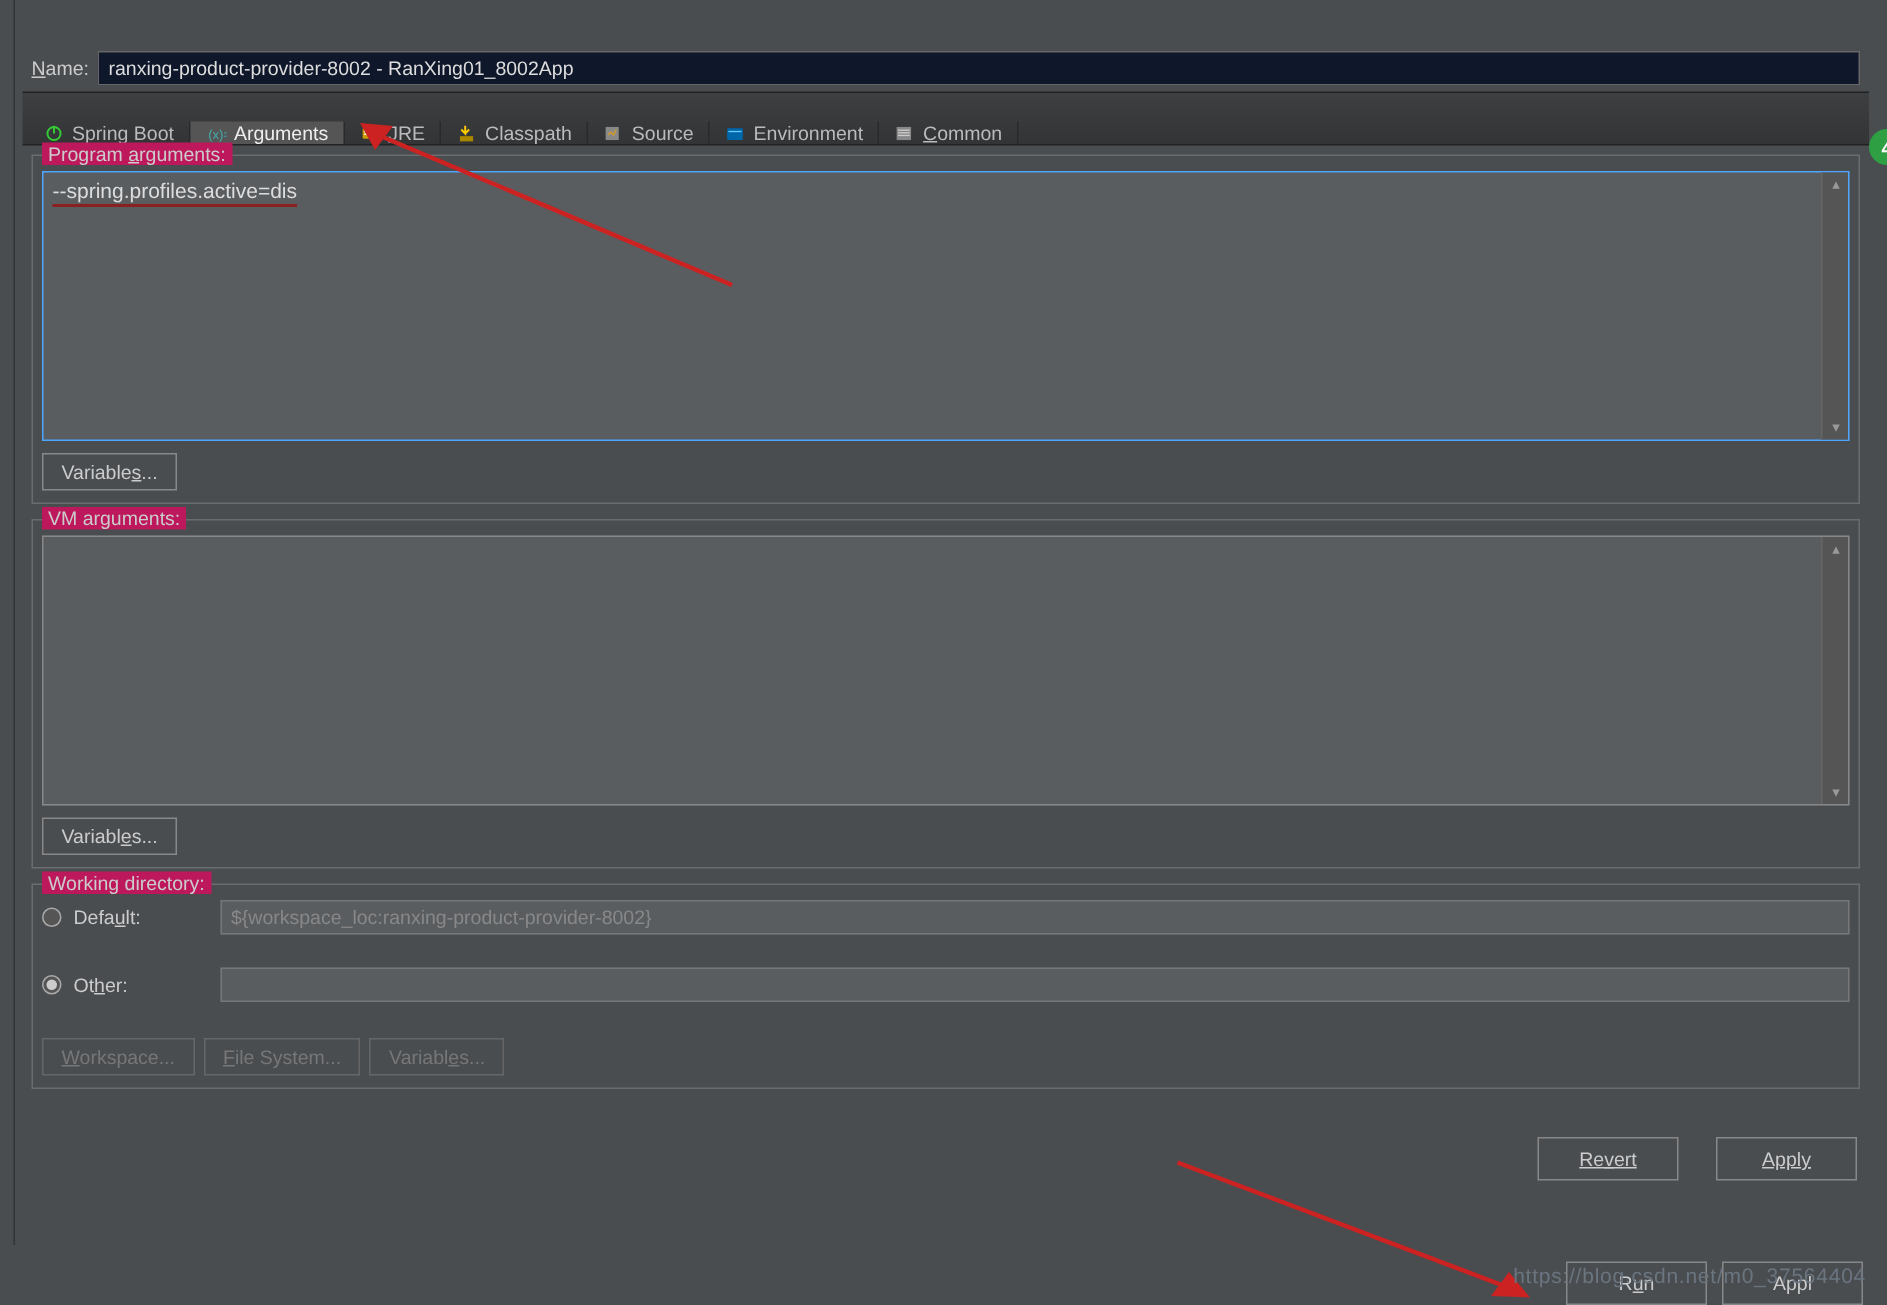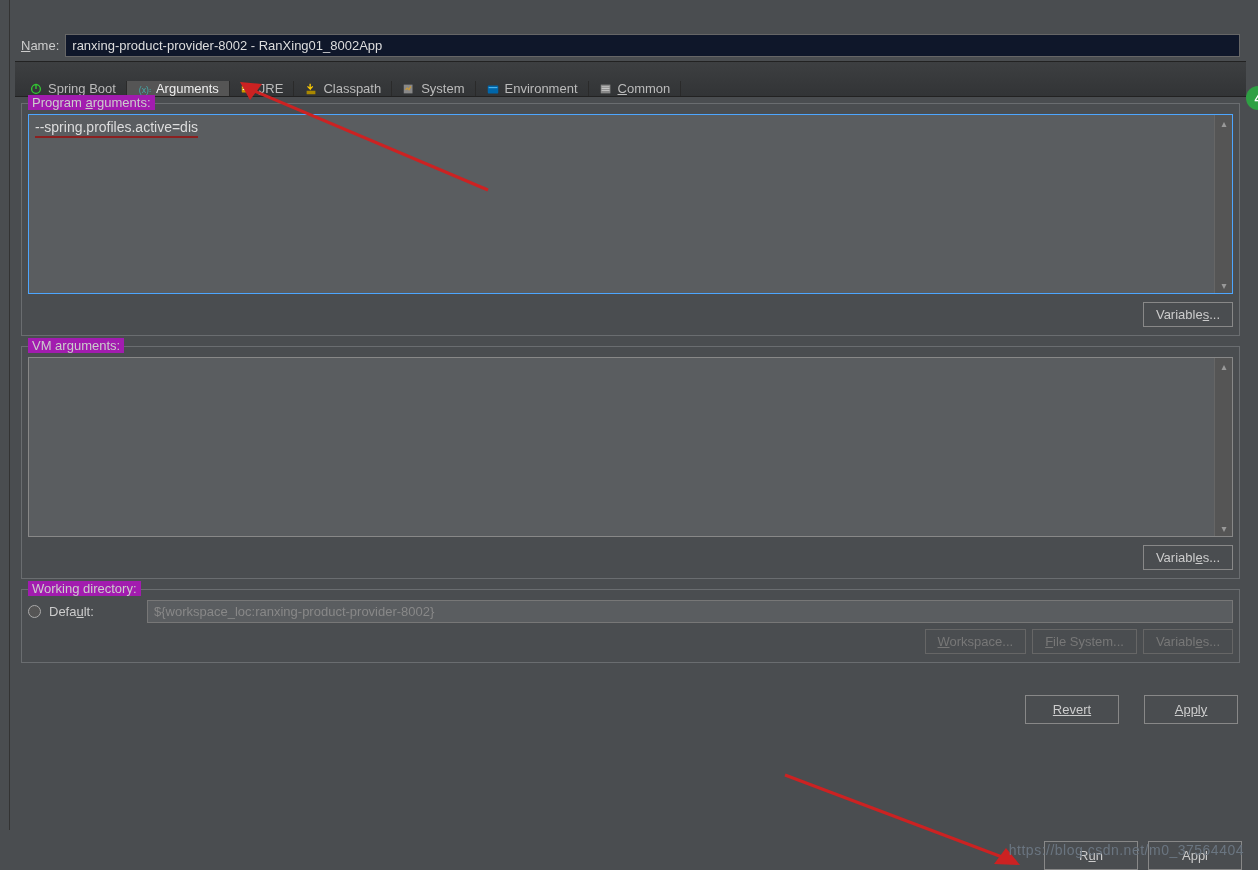--- a/index.html
+++ b/index.html
@@ -72,21 +72,21 @@
 .groupbox {
   border: 1px solid #6a6d70;
   margin-bottom: 10px;
   padding: 10px 6px 6px 6px;
   position: relative;
 }
 .group-legend {
   position: absolute;
   top: -9px;
   left: 6px;
-  background: #a21caf;
+  background: #be185d;
   padding: 0 4px;
   color: #ccc;
   font-size: 13px;
 }
 .textarea-wrap {
   position: relative;
   border: 1px solid #888;
   background: #5a5d60;
   margin-bottom: 6px;
 }
@@ -117,40 +117,39 @@
   width: 18px; height: 16px;
   display: flex; align-items: center; justify-content: center;
   color: #999;
   font-size: 10px;
   cursor: pointer;
 }
 .scroll-arrow.up { position: absolute; top: 0; }
 .scroll-arrow.down { position: absolute; bottom: 0; }
 .button-row {
   display: flex;
-  justify-content: flex-end;
   gap: 6px;
   padding: 2px 0;
 }
 .btn {
   background: #4a4d50;
   border: 1px solid #888;
   color: #ccc;
   padding: 4px 12px;
   font-size: 13px;
   cursor: pointer;
   min-width: 80px;
   text-align: center;
 }
 .btn.disabled { color: #777; border-color: #666; cursor: default; }
 .radio-row {
   display: flex;
   align-items: center;
   gap: 8px;
-  margin-bottom: 4px;
+  margin-bottom: 22px;
 }
 .radio-row label { min-width: 90px; color: #ccc; }
 .radio-input {
   flex: 1;
   background: #5a5d60;
   border: 1px solid #777;
   color: #888;
   padding: 3px 6px;
   font-size: 13px;
 }
@@ -276,21 +275,21 @@
       </span>
       <span>Classpath</span>
     </div>
     <div class="tab">
       <span class="tab-icon">
         <svg viewBox="0 0 16 16" width="14" height="14">
             <rect x="2" y="3" width="10" height="10" fill="#888"></rect>
             <path d="M4 9 L6 7 L8 9 L10 5" stroke="#c93" stroke-width="1.3" fill="none"></path>
           </svg>
       </span>
-      <span>System</span>
+      <span>Source</span>
     </div>
     <div class="tab">
       <span class="tab-icon">
         <svg viewBox="0 0 16 16" width="14" height="14">
             <rect x="2" y="4" width="12" height="9" fill="#06a" rx="1"></rect>
             <rect x="3" y="6" width="10" height="1" fill="#6cf"></rect>
           </svg>
       </span>
       <span>Environment</span>
     </div>
@@ -337,20 +336,25 @@
       </div>
     </div>
 
     <div class="groupbox">
       <div class="group-legend">Working directory:</div>
       <div class="radio-row">
         <input type="radio" name="wd" style="">
         <label>Defa<u>u</u>lt:</label>
         <input class="radio-input" type="text" readonly="" value="${workspace_loc:ranxing-product-provider-8002}" style="">
       </div>
+      <div class="radio-row">
+        <input type="radio" name="wd" checked="" style="">
+        <label>Ot<u>h</u>er:</label>
+        <input class="radio-input active" type="text" value="" style="">
+      </div>
       <div class="button-row">
         <button class="btn disabled"><u>W</u>orkspace...</button>
         <button class="btn disabled"><u>F</u>ile System...</button>
         <button class="btn disabled">Variabl<u>e</u>s...</button>
       </div>
     </div>
 
   </div>
 
   <div class="bottom-buttons">

